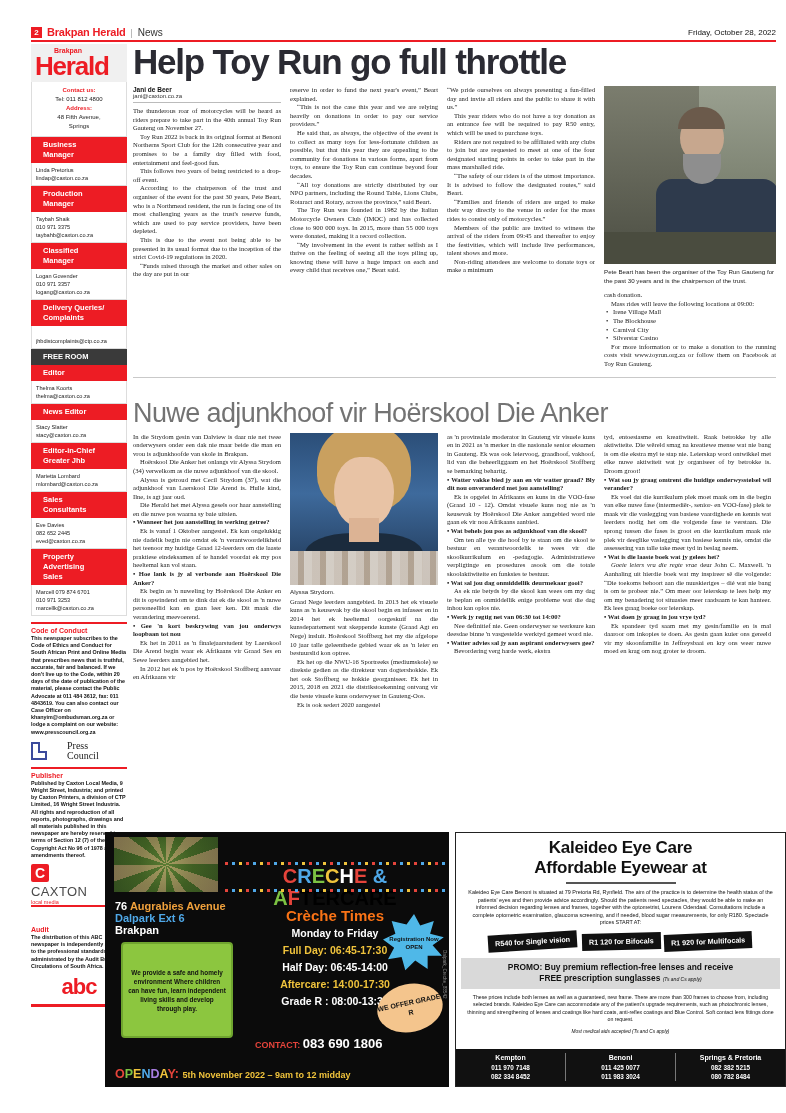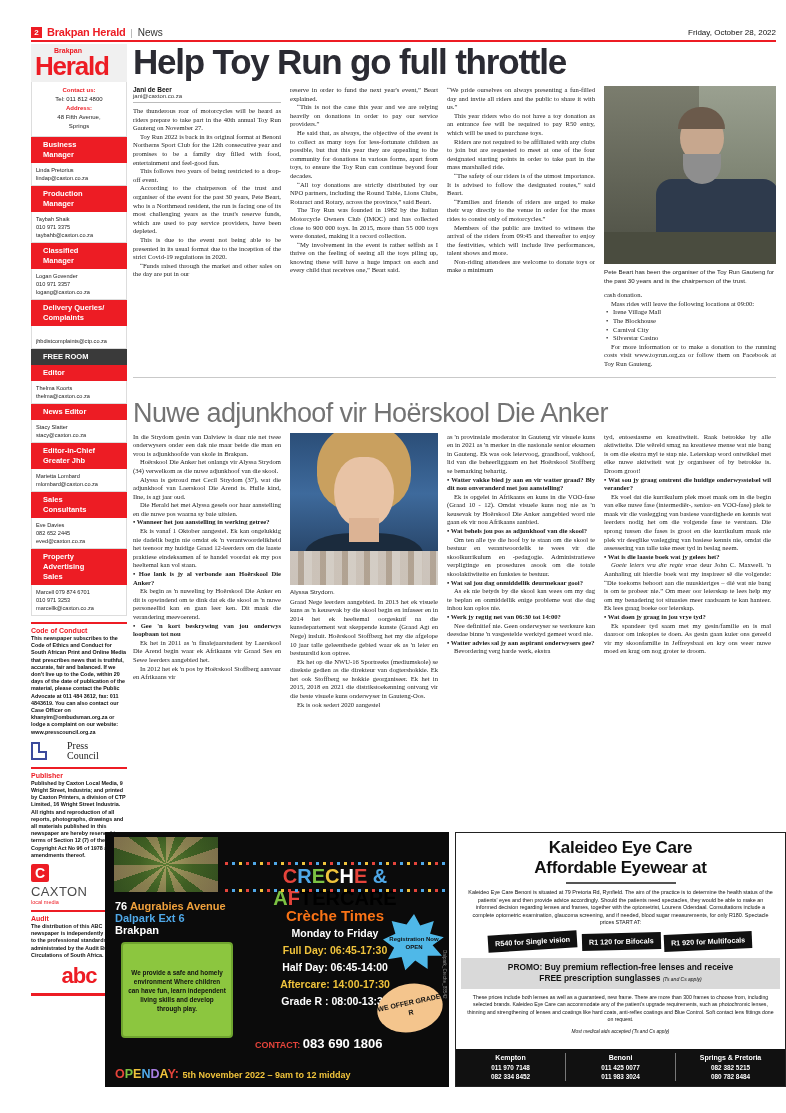--- a/index.html
+++ b/index.html
@@ -90,21 +90,21 @@
 
   .caxton { margin-top:5px; }
   .cx-logo {
     width:18px;height:18px;background:#ED1C24;color:#fff;font-weight:bold;
     font-size:14px;display:flex;align-items:center;justify-content:center;
     font-family:"Liberation Sans",sans-serif; border-radius:2px;
   }
   .cx-word { font-size:13px; color:#4a4a4a; letter-spacing:0.4px; margin-top:2px; }
   .cx-sub { font-size:5.5px; color:#ED1C24; }
 
-  .audit { margin-top:5px; border-top:2px solid #ED1C24; padding-top:3px; }
+  .audit { border-top:2px solid #ED1C24; padding-top:19px; }
   .audit-title { color:#ED1C24; font-weight:bold; font-size:7px; margin-bottom:1px; }
   .audit-text { font-size:5.4px; line-height:7.2px; color:#111; font-weight:bold; }
   .abc-logo {
     text-align:center; color:#ED1C24; font-size:22px; font-weight:bold;
     font-family:"Liberation Sans",sans-serif; letter-spacing:-1px; margin-top:4px;
   }
   .sb-footrule { height:3px; background:#ED1C24; margin-top:4px; }
 
   
   .main { position:absolute; left:133px; top:44px; width:643px; }

